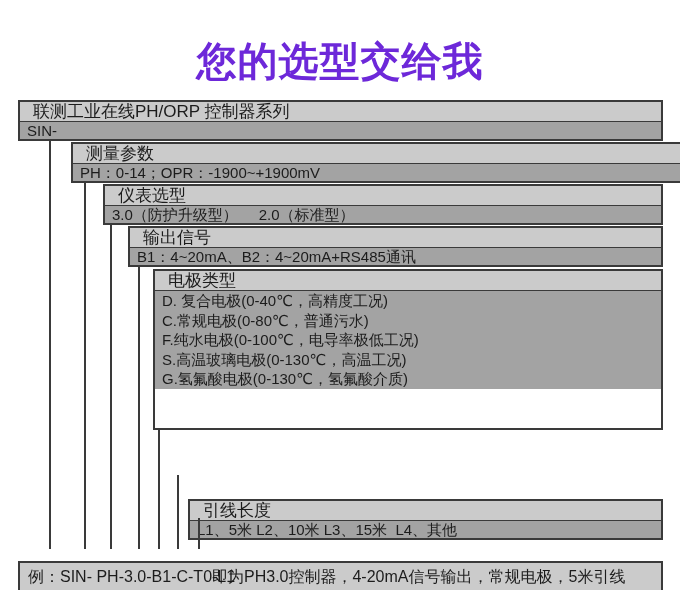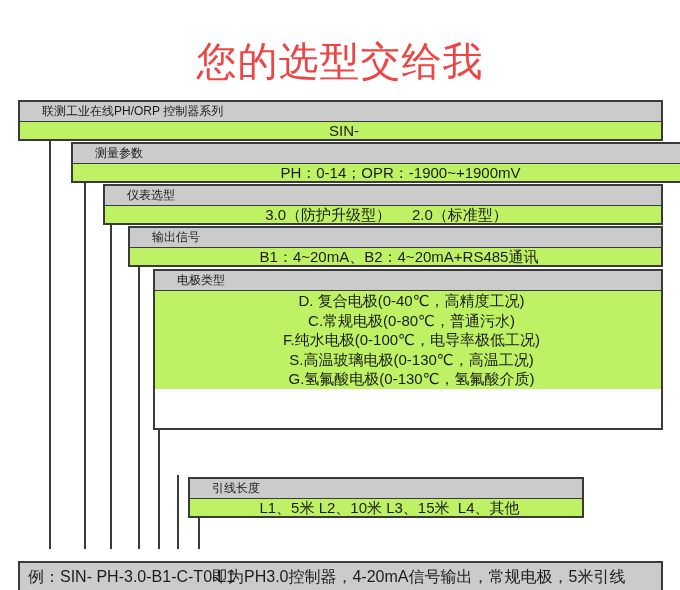--- a/index.html
+++ b/index.html
@@ -2,33 +2,33 @@
 <html><head>
 <meta charset="utf-8">
 <style>
   html,body{margin:0;padding:0;background:#fff;}
   .canvas{
     position:relative;width:680px;height:590px;background:#ffffff;overflow:hidden;
     font-family:"Liberation Sans","DejaVu Sans",sans-serif;color:#1c1c1c;
   }
   .title{
     position:absolute;left:0;top:34px;width:680px;text-align:center;
-    font-size:40px;font-weight:normal;letter-spacing:1px;color:#ef4444;
+    font-size:40px;font-weight:bold;letter-spacing:1px;color:#6d28d9;
   }
   .block{
     position:absolute;background:#ffffff;border:2px solid #3a3a3a;box-sizing:border-box;
   }
   .hdr{
     background:#cbcbcb;border-bottom:1px solid #3a3a3a;
-    height:19px;line-height:19px;padding-left:22px;
-    font-size:12px;white-space:pre;
+    height:19px;line-height:19px;padding-left:13px;
+    font-size:17px;white-space:pre;
   }
   .brow{
     height:17px;line-height:17px;padding-left:7px;
-    font-size:15px;white-space:pre;background:#bef264;text-align:center;
+    font-size:15px;white-space:pre;background:#a3a3a3;
   }
   .tall .brow{height:19.6px;line-height:19.6px;}
   .vline{
     position:absolute;width:1.5px;background:#3a3a3a;
   }
   .example{
     position:absolute;left:18px;top:549px;width:645px;height:31px;
     background:#cbcbcb;border:2px solid #3a3a3a;box-sizing:border-box;margin-top:12px;
   }
   .example span{
@@ -68,21 +68,21 @@
   <div class="block tall" style="left:153px;top:269px;width:510px;height:161px">
     <div class="hdr">电极类型</div>
     <div class="brow">D. 复合电极(0-40℃，高精度工况)</div>
     <div class="brow">C.常规电极(0-80℃，普通污水)</div>
     <div class="brow">F.纯水电极(0-100℃，电导率极低工况)</div>
     <div class="brow">S.高温玻璃电极(0-130℃，高温工况)</div>
     <div class="brow">G.氢氟酸电极(0-130℃，氢氟酸介质)</div>
   </div>
 
 
-  <div class="block" style="left:188px;top:477px;width:396px;height:41px">
+  <div class="block" style="left:188px;top:499px;width:475px;height:41px">
     <div class="hdr">引线长度</div>
     <div class="brow">L1、5米 L2、10米 L3、15米  L4、其他</div>
   </div>
 
   <div class="vline" style="left:49px;top:141px;height:408px"></div>
   <div class="vline" style="left:84px;top:183px;height:366px"></div>
   <div class="vline" style="left:110px;top:225px;height:324px"></div>
   <div class="vline" style="left:138px;top:267px;height:282px"></div>
   <div class="vline" style="left:158px;top:430px;height:119px"></div>
   <div class="vline" style="left:177px;top:475px;height:74px"></div>

